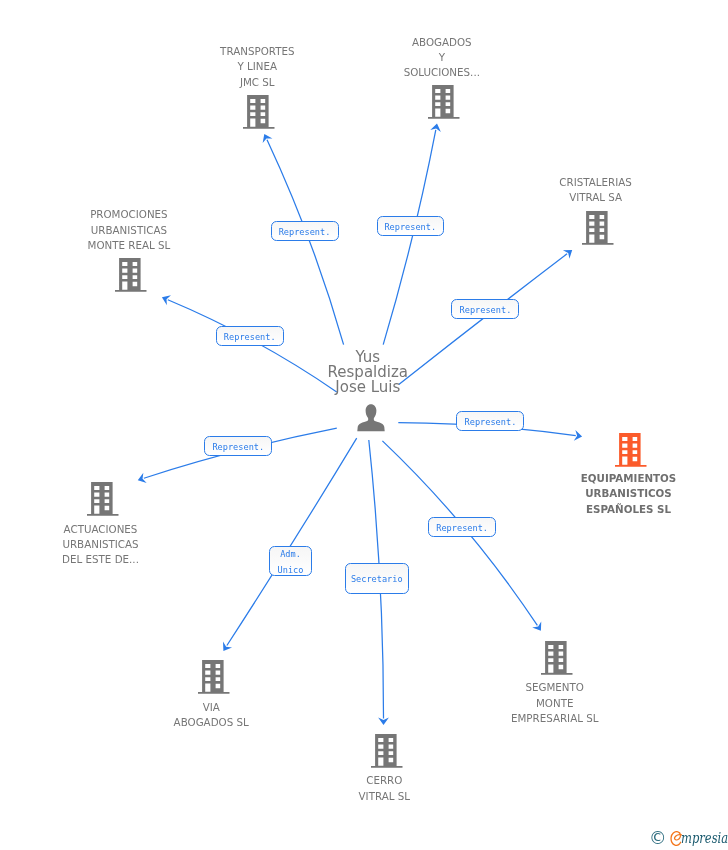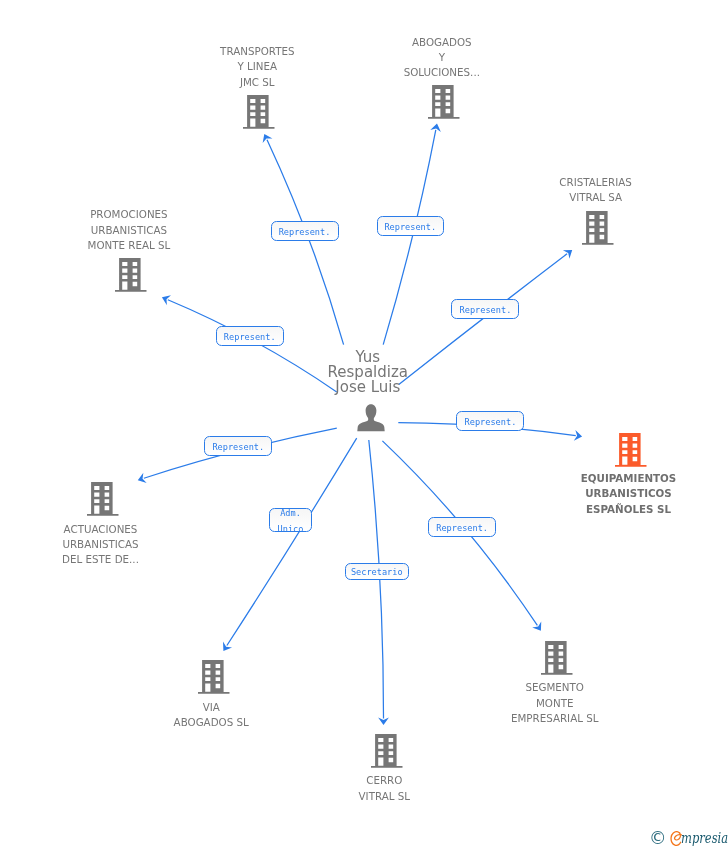--- a/index.html
+++ b/index.html
@@ -154,23 +154,23 @@
     <div class="nlabel" style="left:414.7px;top:680.40px;width:280px">SEGMENTO
 MONTE
 EMPRESARIAL SL</div>
   </div>
   <div class="elabel" style="left:270.5px;top:221.3px;width:68.0px;height:19.90px">Represent.</div>
   <div class="elabel" style="left:376.6px;top:216.0px;width:67.4px;height:20.00px">Represent.</div>
   <div class="elabel" style="left:451.4px;top:299.4px;width:68.1px;height:19.60px">Represent.</div>
   <div class="elabel" style="left:215.7px;top:326.0px;width:68.1px;height:19.70px">Represent.</div>
   <div class="elabel" style="left:456.4px;top:411.0px;width:68.1px;height:19.70px">Represent.</div>
   <div class="elabel" style="left:204.3px;top:436.4px;width:68.0px;height:19.60px">Represent.</div>
-  <div class="elabel" style="left:268.6px;top:508px;width:43.9px;height:24px">Adm.
+  <div class="elabel" style="left:268.6px;top:546px;width:43.9px;height:30px">Adm.
 Unico</div>
-  <div class="elabel" style="left:345.0px;top:563.0px;width:63.5px;height:17px">Secretario</div>
+  <div class="elabel" style="left:345.0px;top:563.0px;width:63.5px;height:31px">Secretario</div>
   <div class="elabel" style="left:428.3px;top:516.8px;width:67.7px;height:20.30px">Represent.</div>
   <div id="logo" style="left:649px;top:829px">
     <span class="copy">©</span>
     <svg class="escript" viewBox="0 0 11.8 15" width="11.8" height="15">
         <g fill="none" stroke="#f4761b" stroke-width="1.3" stroke-linecap="round" stroke-linejoin="round">
           <path d="M9.6 1.9 C 7.9 0.5 5.2 0.4 3.3 2.1 C 0.9 4.2 0.4 8.4 1.9 11.4 C 3.3 14.1 6.4 15.2 8.7 13.6 C 9.6 13.0 10.2 12.2 10.6 11.3"></path>
           <path d="M9.6 1.9 C 10.8 3.4 10.8 6.2 9.2 7.7 C 7.8 9.0 5.8 9.2 5.0 8.4 C 4.2 7.6 4.6 6.0 5.9 4.9 C 7.4 3.6 9.6 3.3 11.4 3.9"></path>
         </g>
       </svg>
     <span class="brand">mpresia</span>

